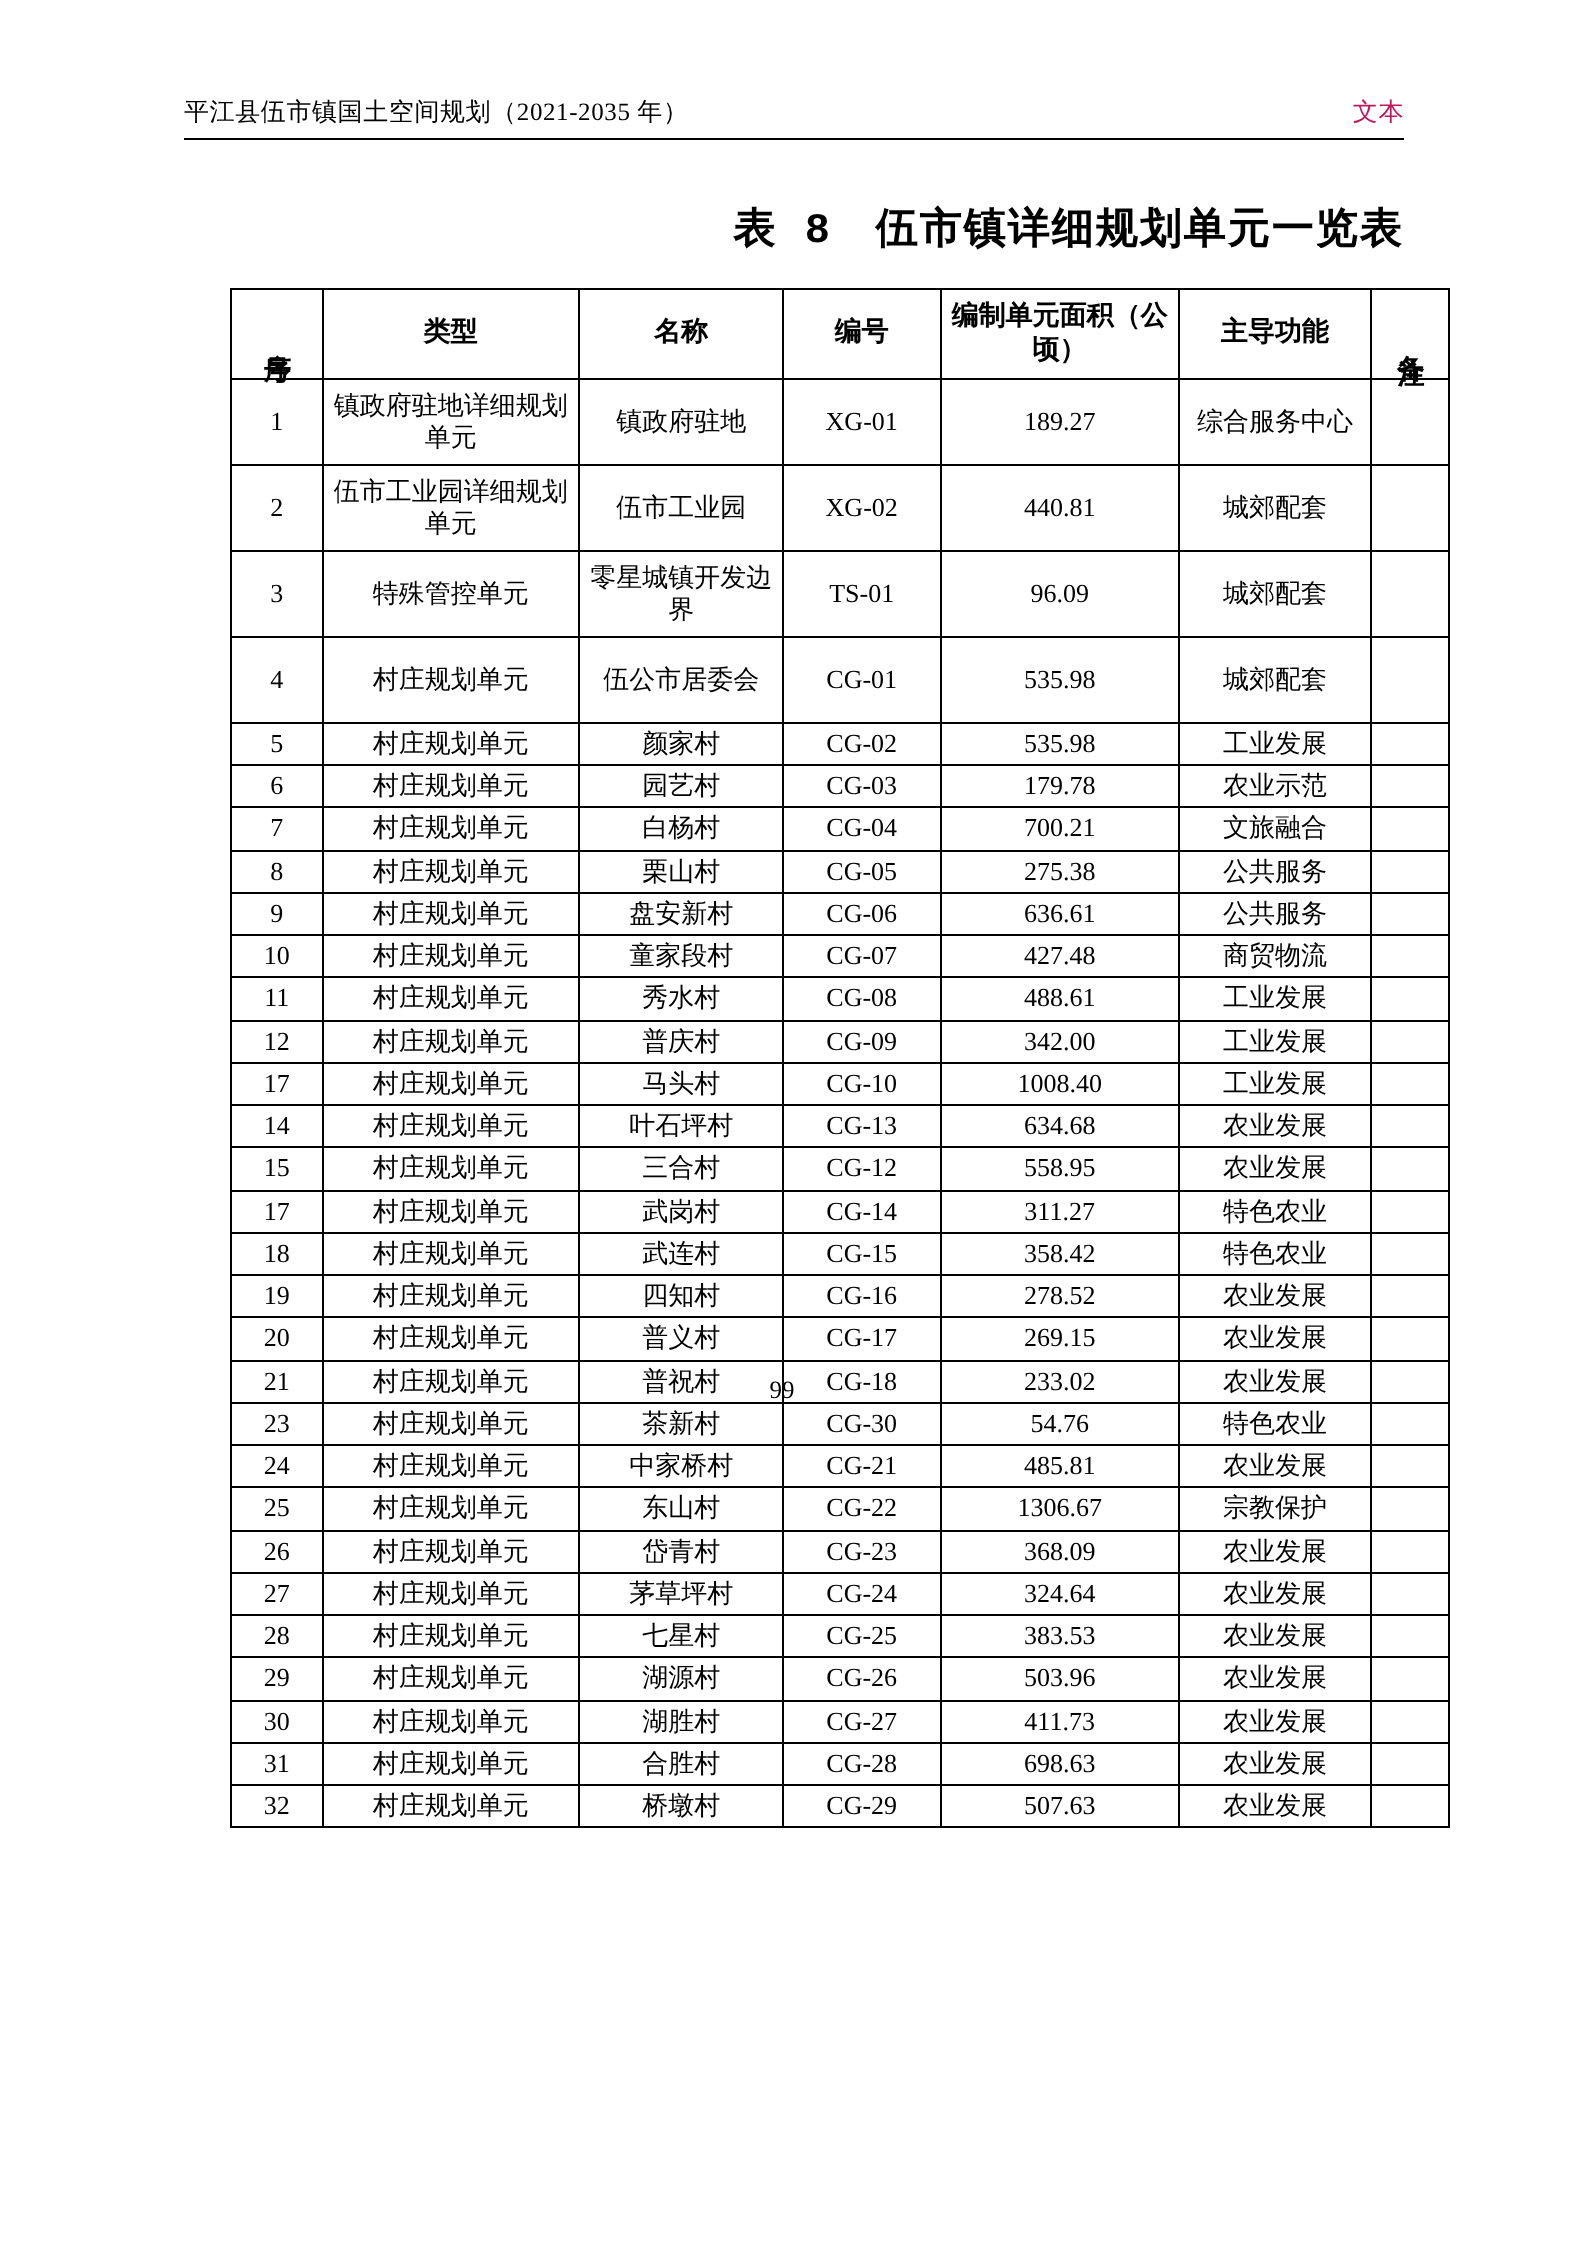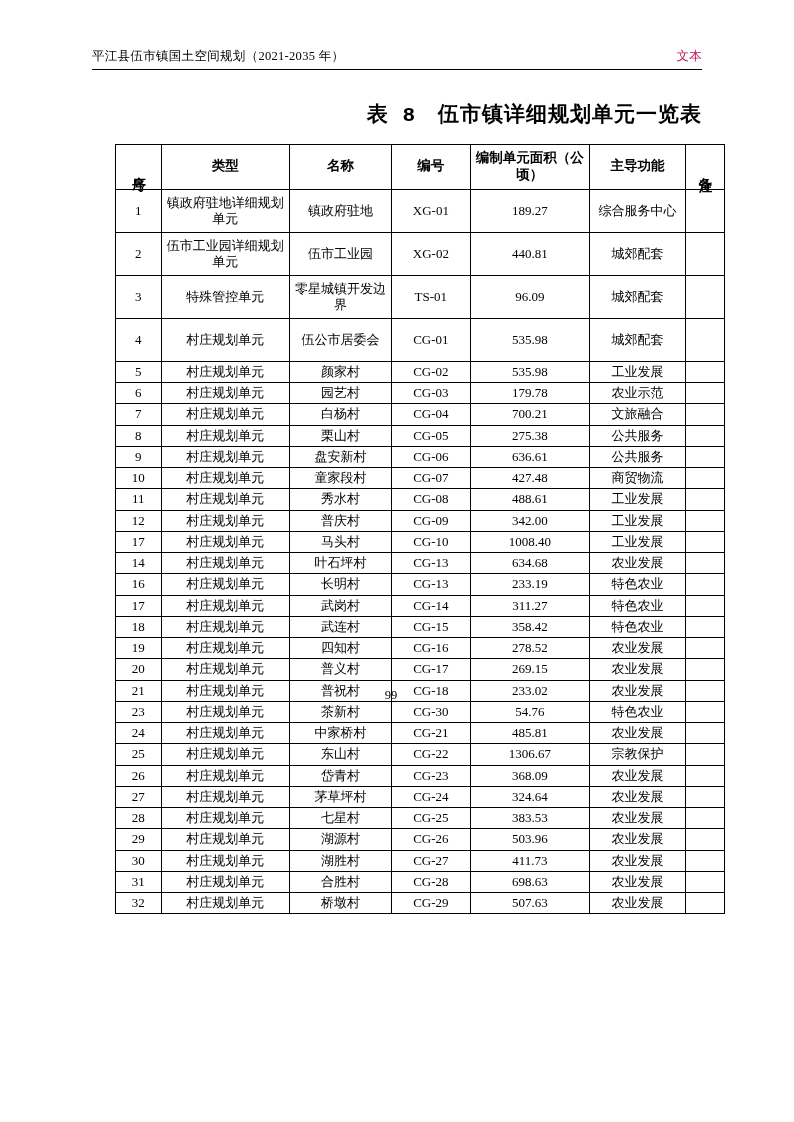--- a/index.html
+++ b/index.html
@@ -250,26 +250,26 @@
       <tr>
           <td class="seq">14</td>
           <td>村庄规划单元</td>
           <td>叶石坪村</td>
           <td>CG-13</td>
           <td class="num">634.68</td>
           <td>农业发展</td>
           <td></td>
         </tr>
       <tr>
-          <td class="seq">16</td>
-          <td>村庄规划单元</td>
-          <td>长明村</td>
-          <td>CG-13</td>
-          <td class="num">233.19</td>
-          <td>特色农业</td>
+          <td class="seq">15</td>
+          <td>村庄规划单元</td>
+          <td>三合村</td>
+          <td>CG-12</td>
+          <td class="num">558.95</td>
+          <td>农业发展</td>
           <td></td>
         </tr>
       <tr>
           <td class="seq">17</td>
           <td>村庄规划单元</td>
           <td>武岗村</td>
           <td>CG-14</td>
           <td class="num">311.27</td>
           <td>特色农业</td>
           <td></td>

